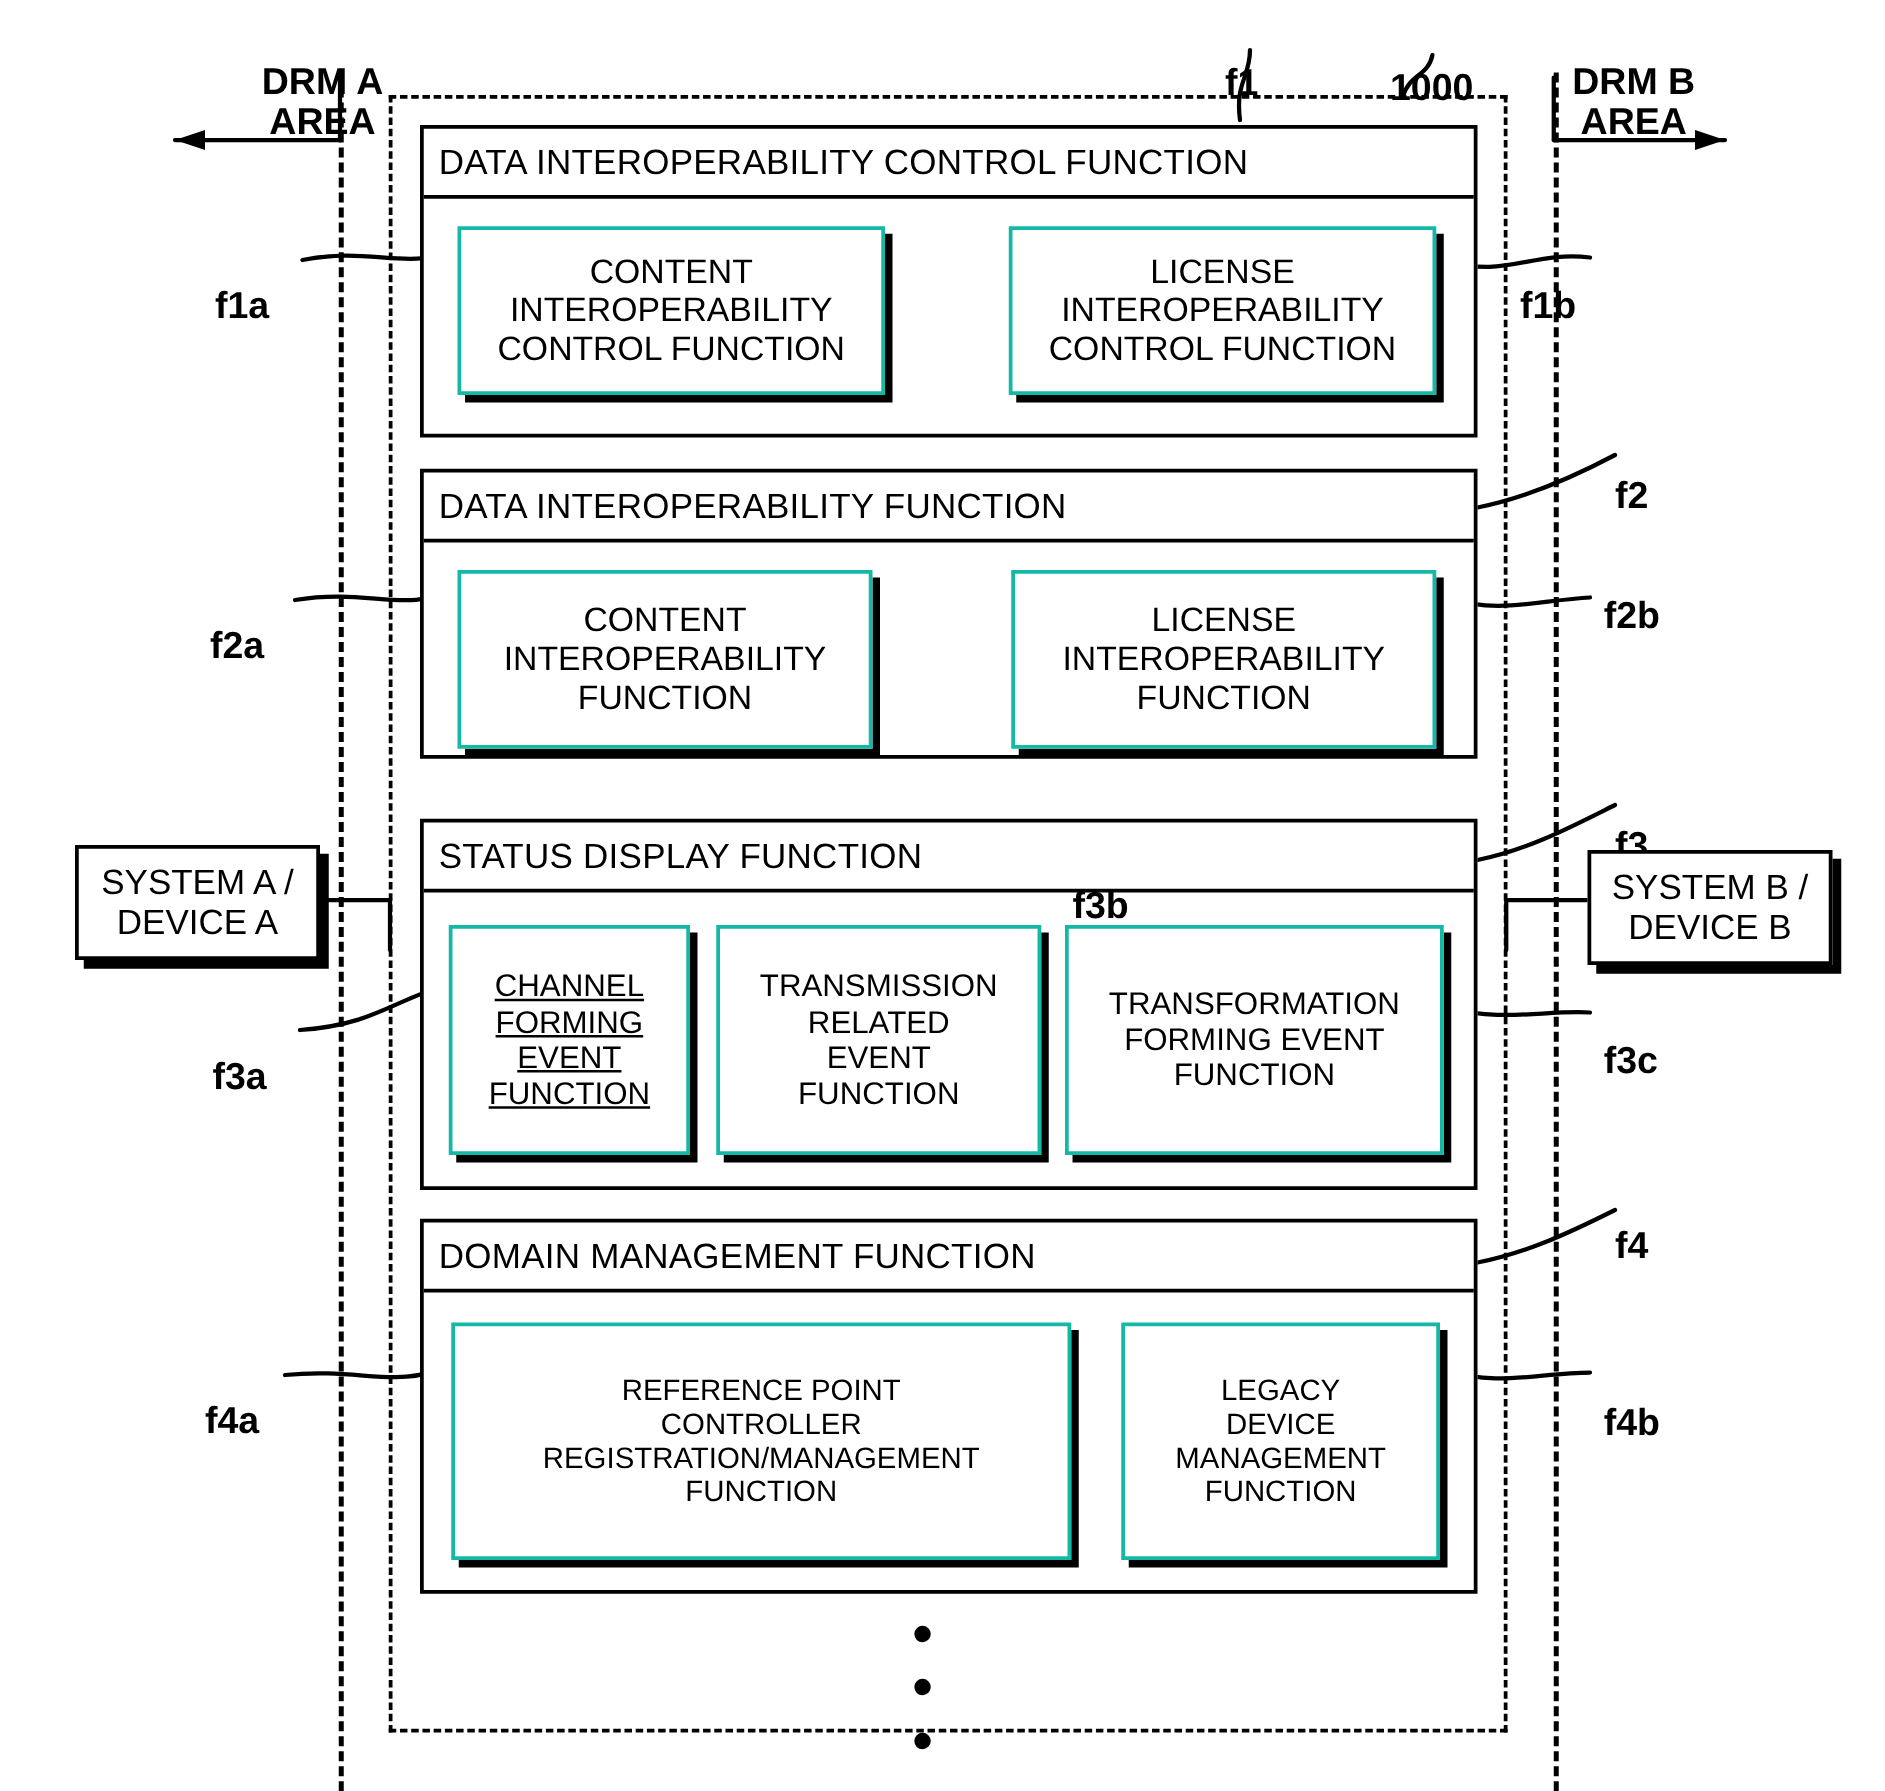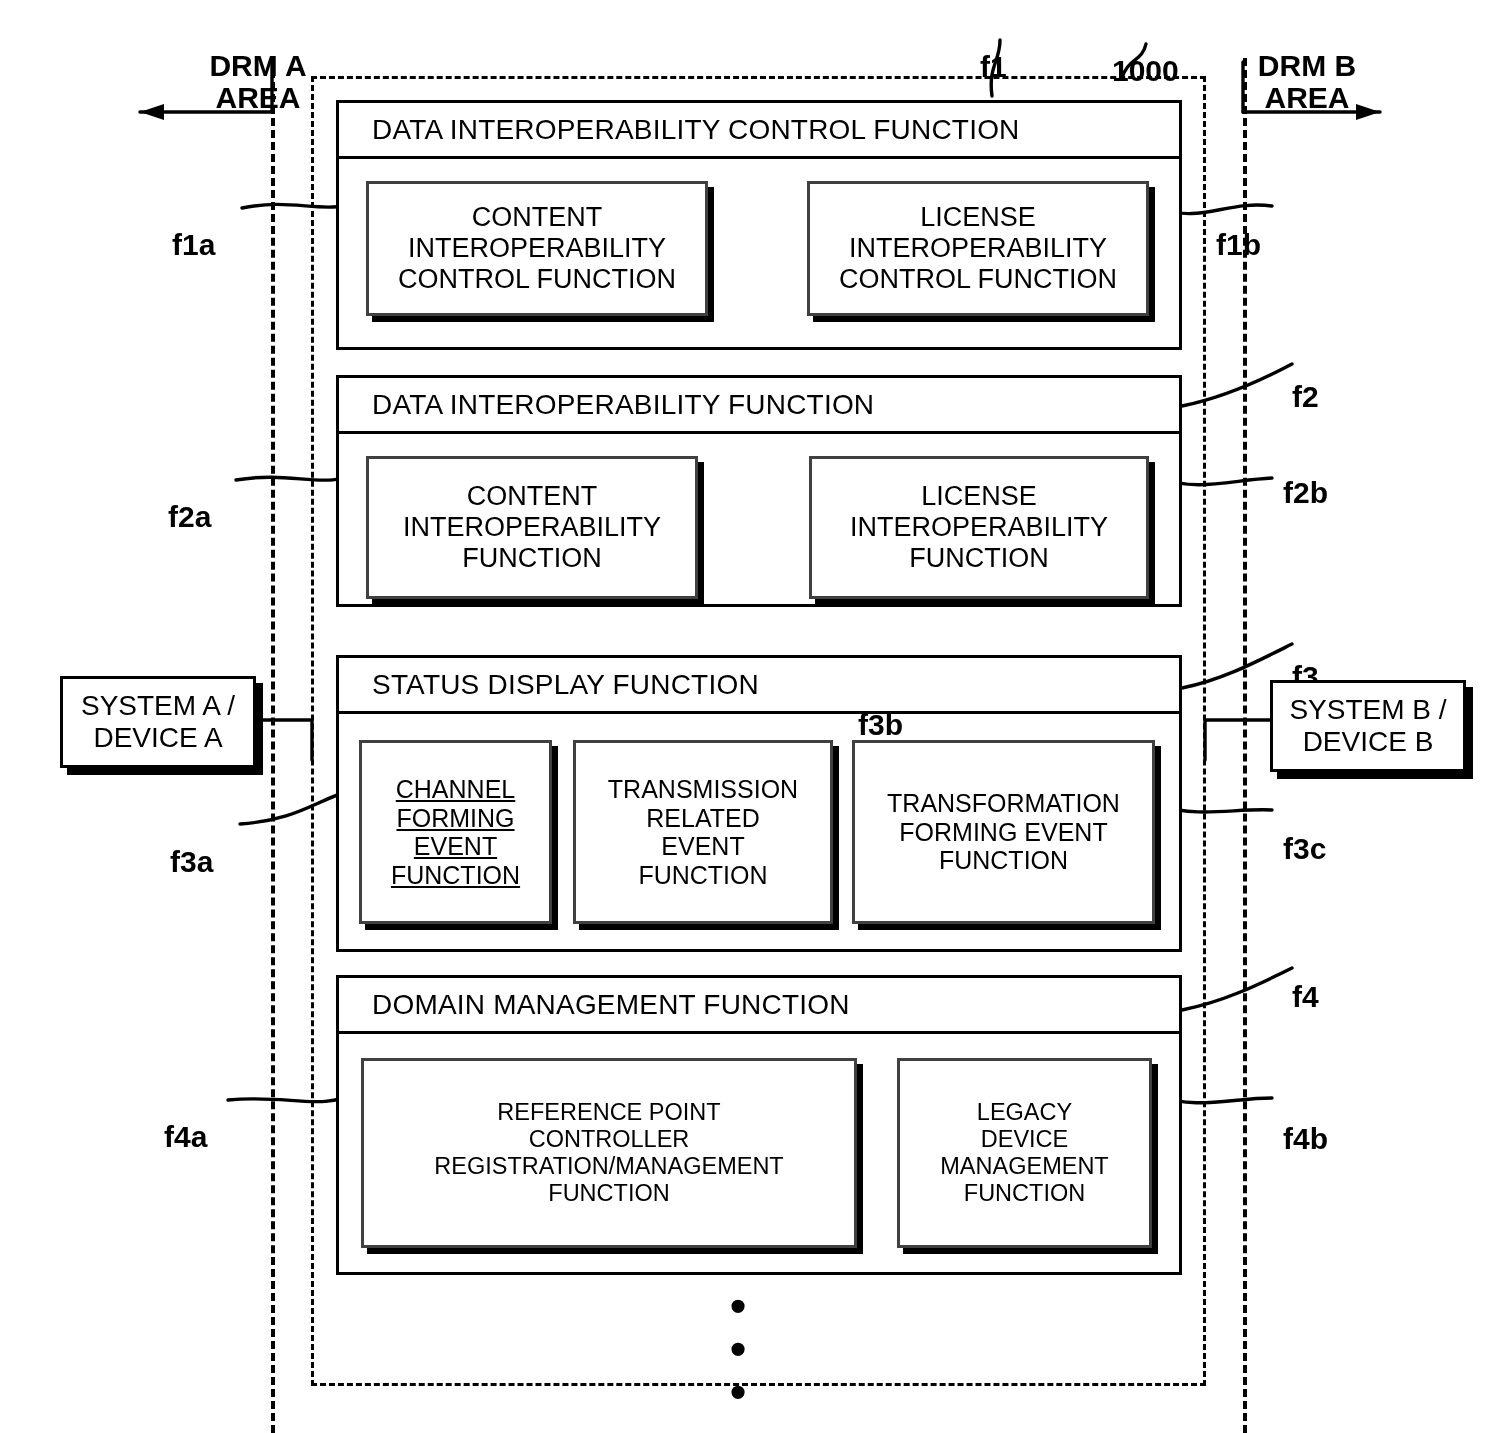--- a/index.html
+++ b/index.html
@@ -36,34 +36,34 @@
   .group {
     box-sizing: border-box;
     border: 3px solid #000;
     background: #fff;
   }
   .group-title {
     box-sizing: border-box;
     border-bottom: 3px solid #000;
     display: flex;
     align-items: center;
-    padding-left: 33px;
+    padding-left: 12px;
     font-size: 28px;
     letter-spacing: 0.2px;
     white-space: nowrap;
   }
   .group-body {
     position: relative;
     height: calc(100% - 56px);
   }
 
   
   .subbox {
     box-sizing: border-box;
-    border: 3px solid #404040;
+    border: 3px solid #14b8a6;
     background: #fff;
     box-shadow: 6px 6px 0 0 #000;
     display: flex;
     align-items: center;
     justify-content: center;
     text-align: center;
     font-size: 27px;
     line-height: 1.14;
     padding: 20px 6px;
   }

